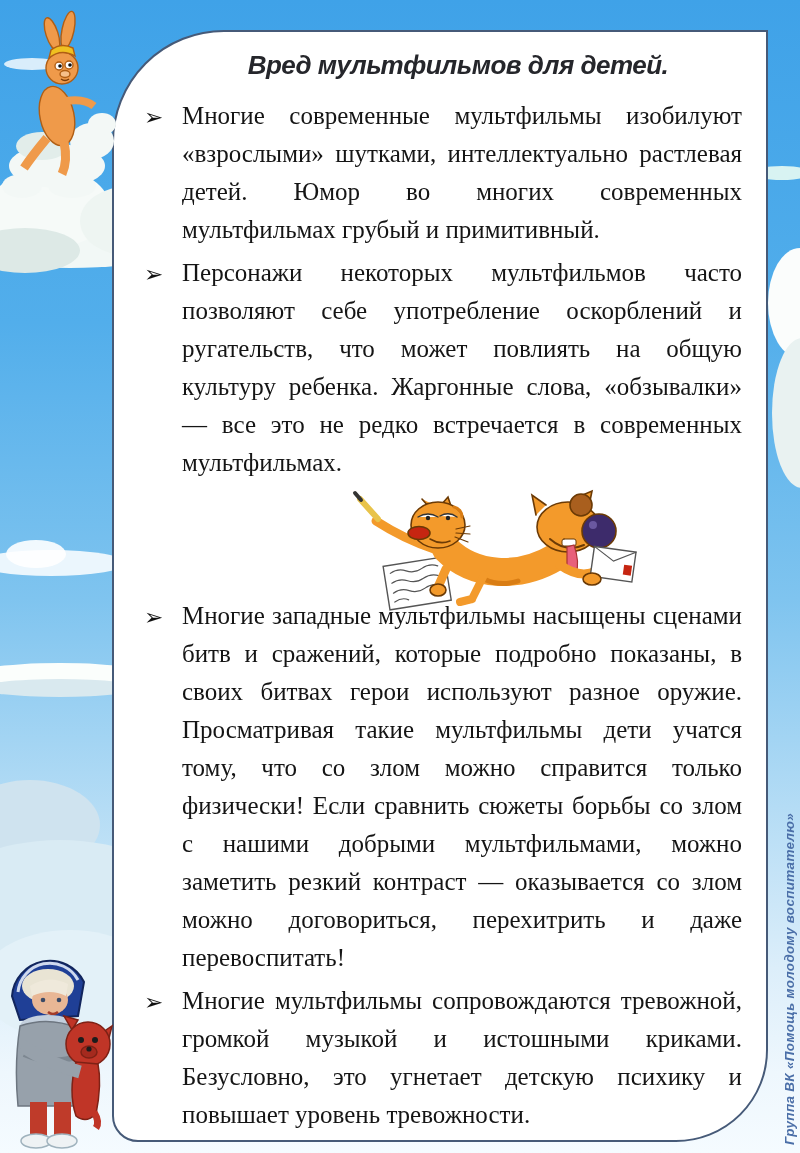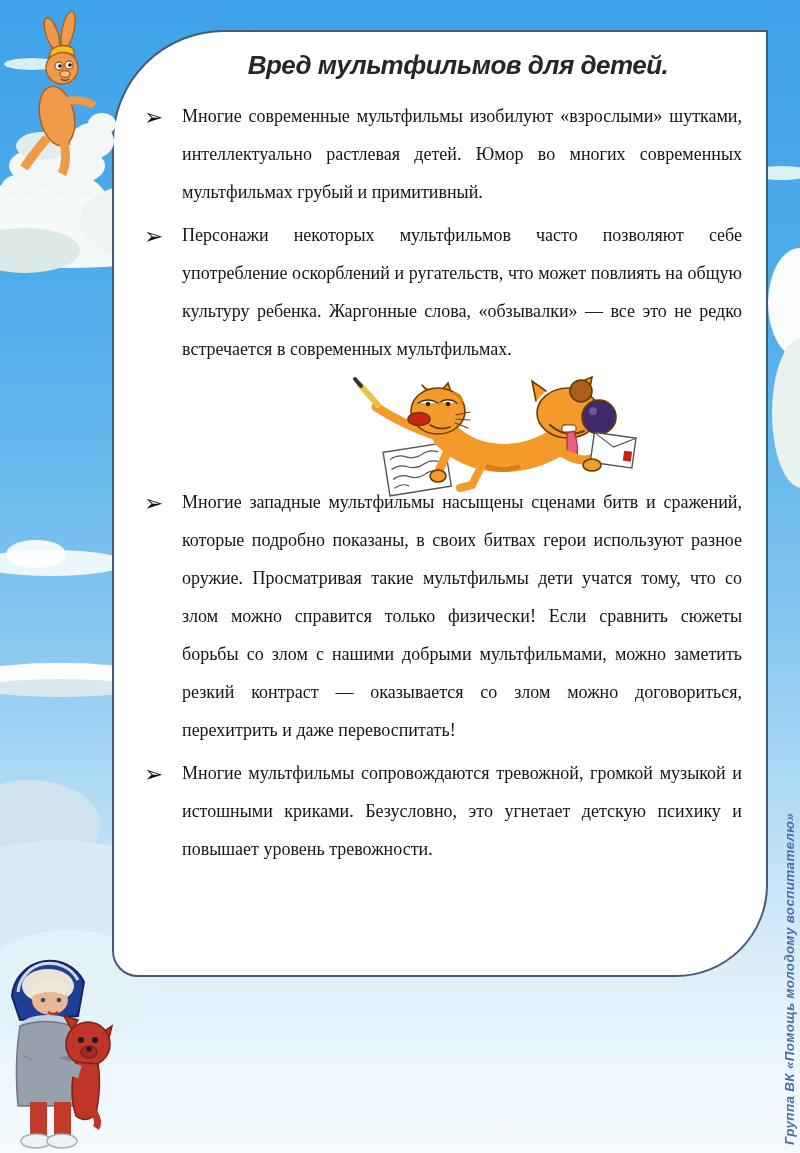--- a/index.html
+++ b/index.html
@@ -6,39 +6,39 @@
   body{
     width:800px;height:1153px;position:relative;overflow:hidden;
     font-family:"Liberation Serif",serif;
     background:linear-gradient(180deg,#3fa2e8 0%,#52aeeb 28%,#7fc4ef 52%,#b4dcf5 70%,#dceefa 84%,#eef7fd 93%,#f5fbff 100%);
   }
   
   .cloud{position:absolute;z-index:1;}
   .puff{position:absolute;border-radius:50%;}
   
   .panel{
-    position:absolute;left:112px;top:30px;width:656px;height:947px;
+    position:absolute;left:112px;top:30px;width:656px;height:1112px;
     background:#ffffff;border:2px solid #465a78;box-sizing:border-box;
     border-radius:112px 0 92px 26px;
     z-index:2;
     padding:16px 24px 0 30px;
   }
   .title{
     font-family:"Liberation Sans",sans-serif;
     font-weight:bold;font-style:italic;
     font-size:26px;color:#25262b;text-align:center;
     margin:2px 10px 16px 40px;letter-spacing:-0.5px;
   }
   .item{display:flex;align-items:flex-start;margin:0 0 5px 0;}
   .marker{
     flex:0 0 38px;font-size:23px;line-height:38px;color:#111;
     font-family:"DejaVu Sans",sans-serif;padding-top:1px;
   }
   .txt{
-    flex:1;margin:0;font-size:18px;line-height:38px;color:#151515;
+    flex:1;margin:0;font-size:25px;line-height:38px;color:#151515;
     text-align:justify;text-align-last:left;
   }
   .catdog-wrap{
     position:relative;height:116px;margin:4px 30px -6px 190px;
   }
   
   .rabbit{position:absolute;left:2px;top:6px;z-index:3;}
   .child{position:absolute;left:2px;top:934px;z-index:4;}
   .credit{
     position:absolute;right:3px;bottom:8px;z-index:3;

